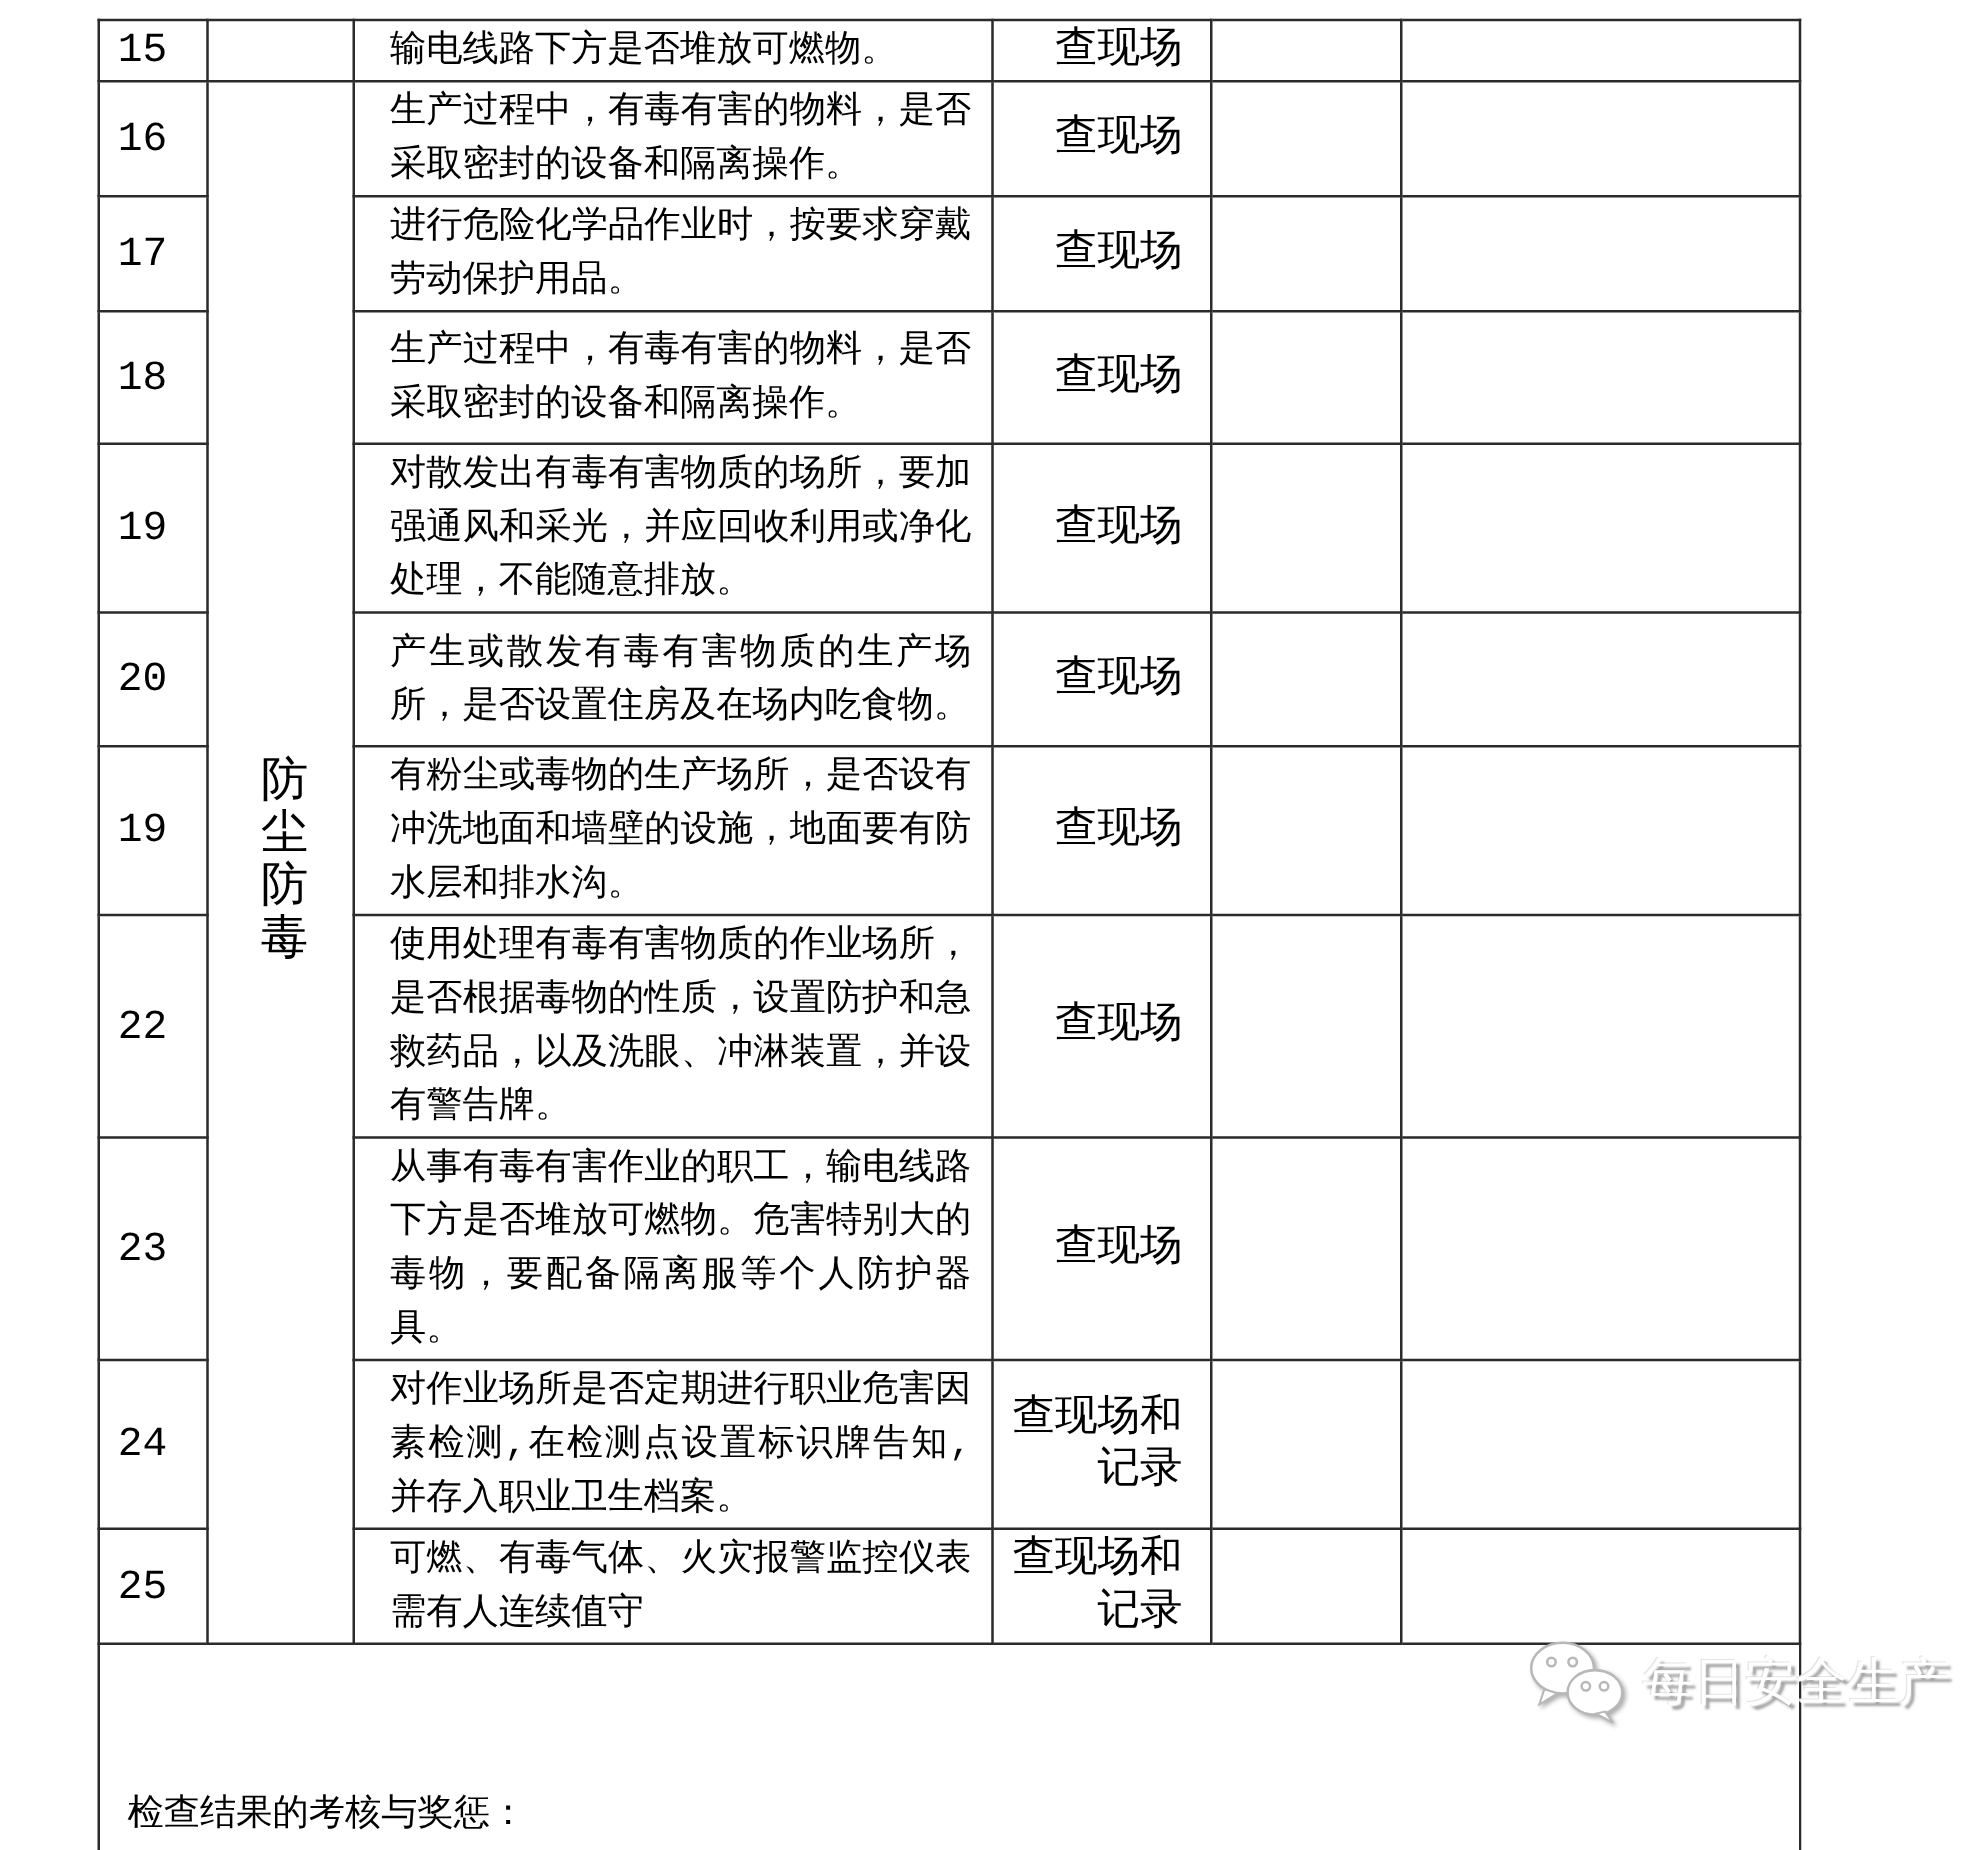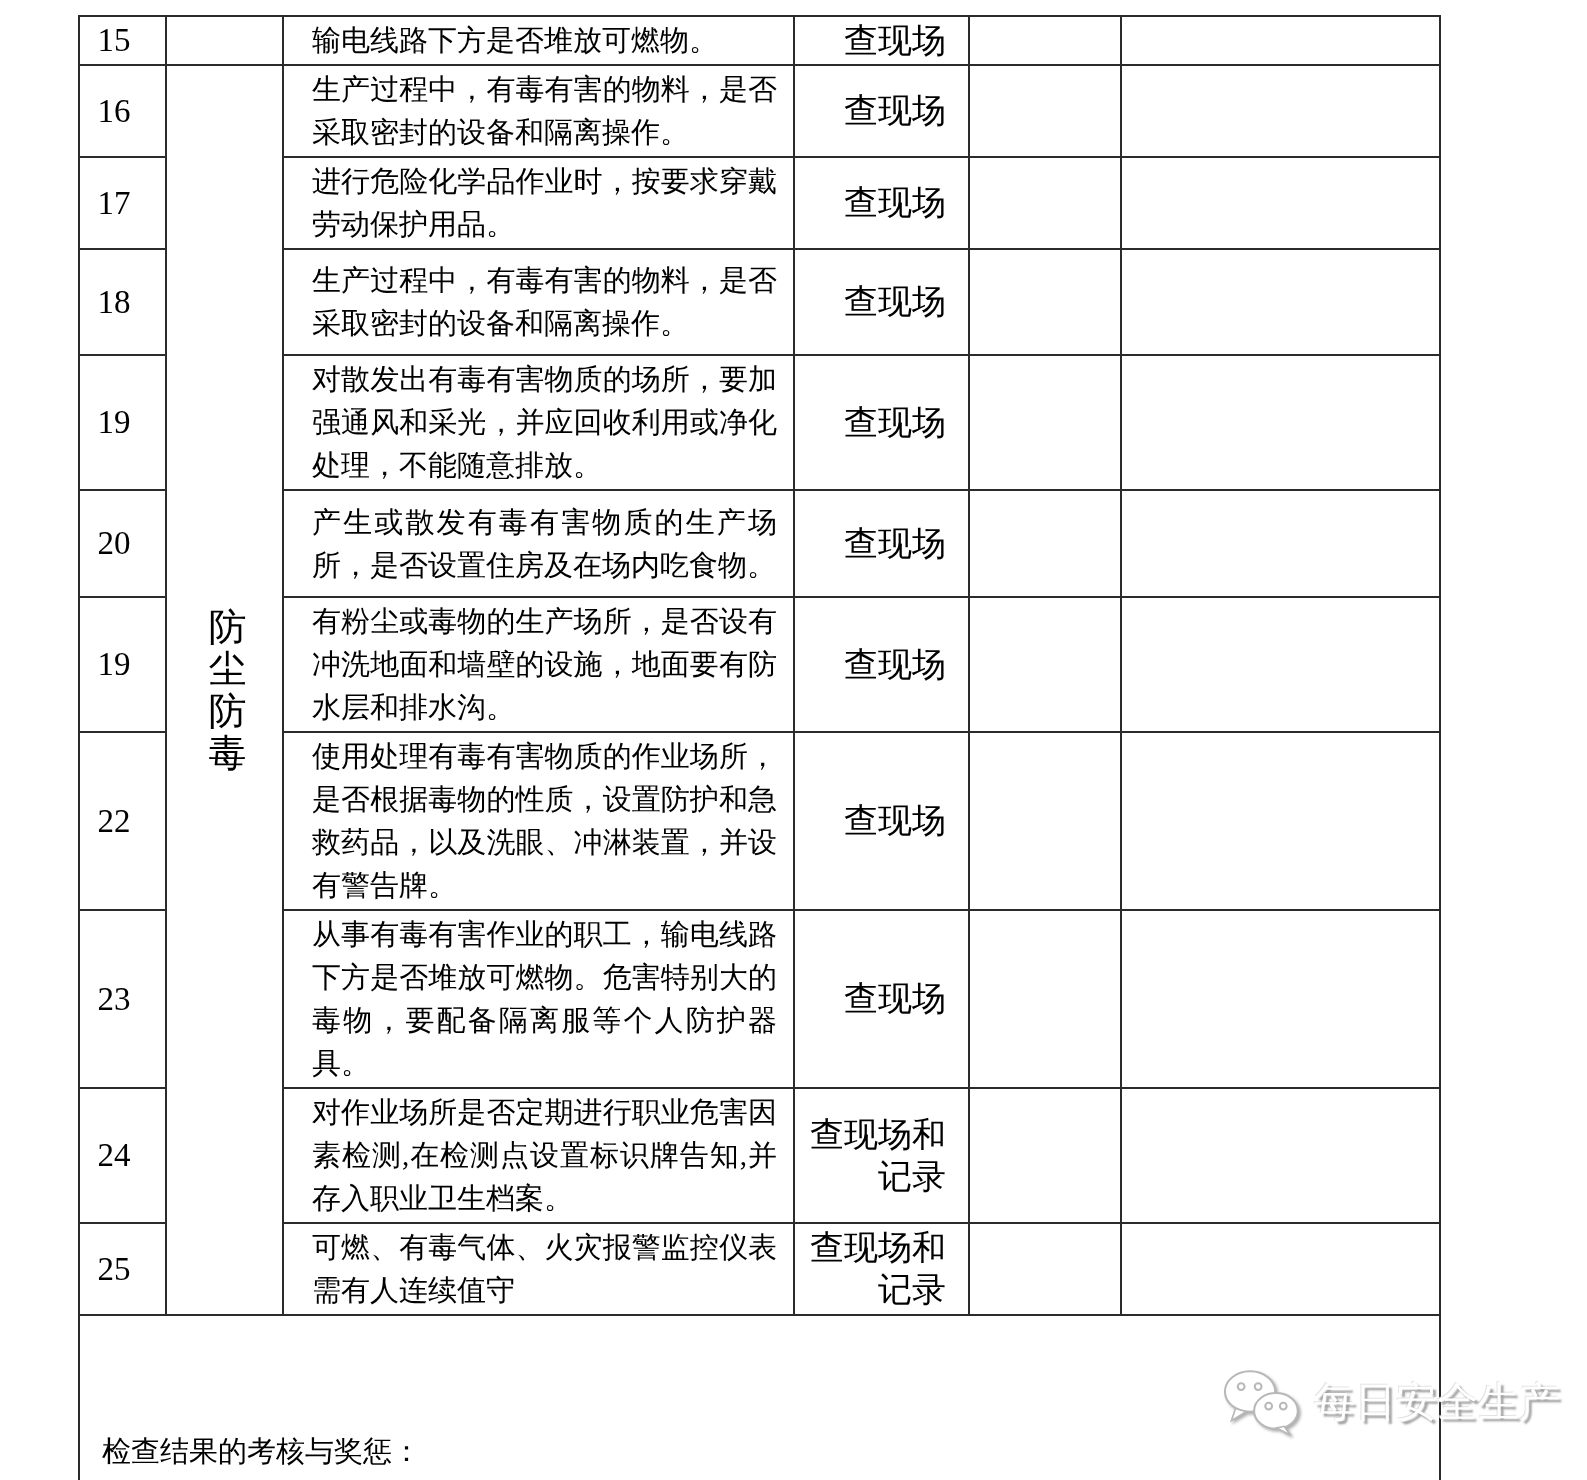--- a/index.html
+++ b/index.html
@@ -6,21 +6,21 @@
     margin: 0;
     padding: 0;
     background: #ffffff;
   }
   .page {
     position: relative;
     width: 1587px;
     height: 1480px;
     background: #ffffff;
     overflow: hidden;
-    font-family: Liberation Serif, serif;
+    font-family: Liberation Mono, monospace;
     color: #000000;
   }
   table.checklist {
     position: absolute;
     left: 78px;
     top: 15px;
     width: 1361px;
     border-collapse: collapse;
     table-layout: fixed;
   }
@@ -68,21 +68,21 @@
     vertical-align: top;
     padding: 8px 0 0 22px;
   }
   .assess {
     font-size: 29px;
     line-height: 43px;
   }
   .watermark {
     position: absolute;
     left: 1222px;
-    top: 1368px;
+    top: 1311px;
     display: flex;
     align-items: center;
     z-index: 5;
   }
   .wm-text {
     margin-left: 10px;
     font-size: 41px;
     letter-spacing: 0px;
     white-space: nowrap;
     color: #ffffff;

